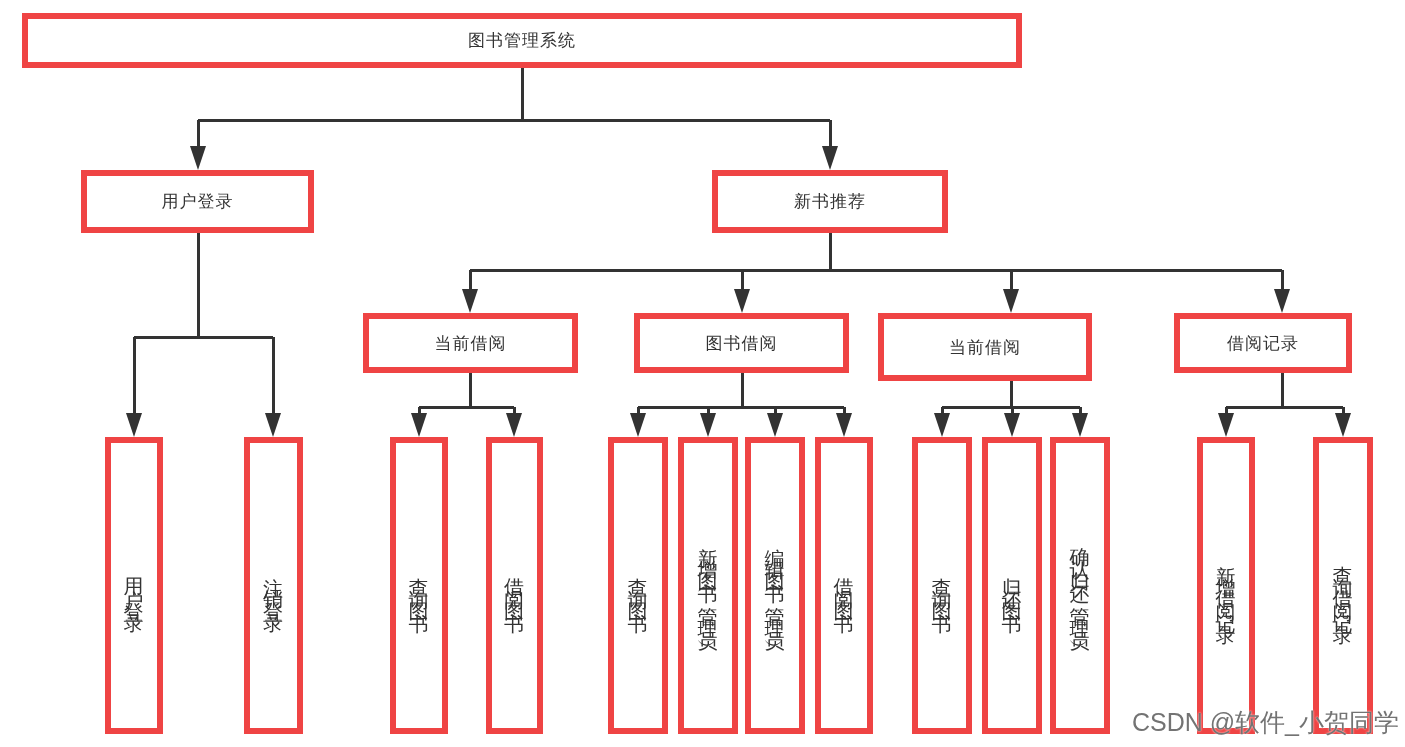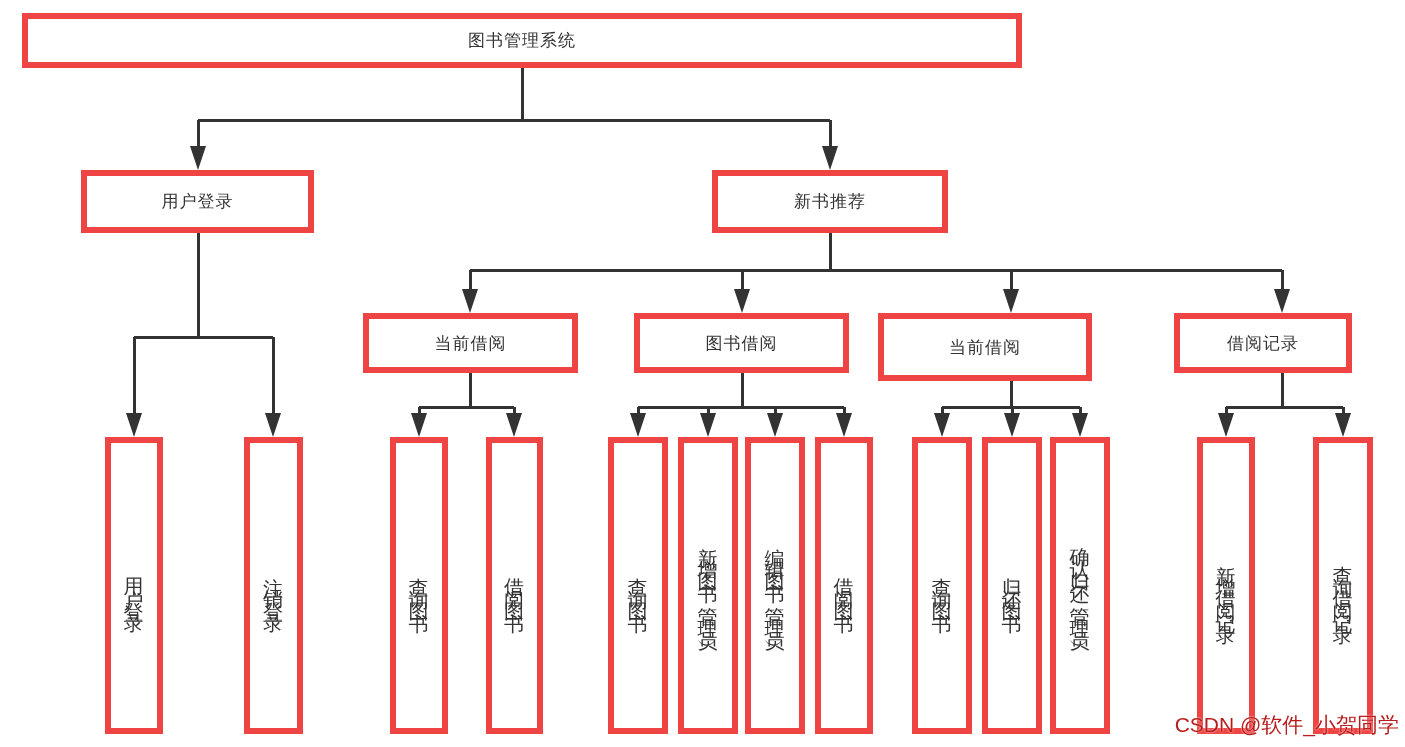--- a/index.html
+++ b/index.html
@@ -39,22 +39,22 @@
     text-orientation: mixed;
     font-size: 20px;
     letter-spacing: 12px;
     line-height: 1;
     white-space: nowrap;
   }
   .watermark {
     position: absolute;
     right: 6px;
     bottom: 8px;
-    font-size: 21px;
-    color: #b91c1c;
+    font-size: 25px;
+    color: #737373;
     text-shadow: 0 0 2px #ffffff;
     z-index: 3;
     white-space: nowrap;
   }
 </style>
 </head>
 <body>
 
 <div class="canvas">
 

